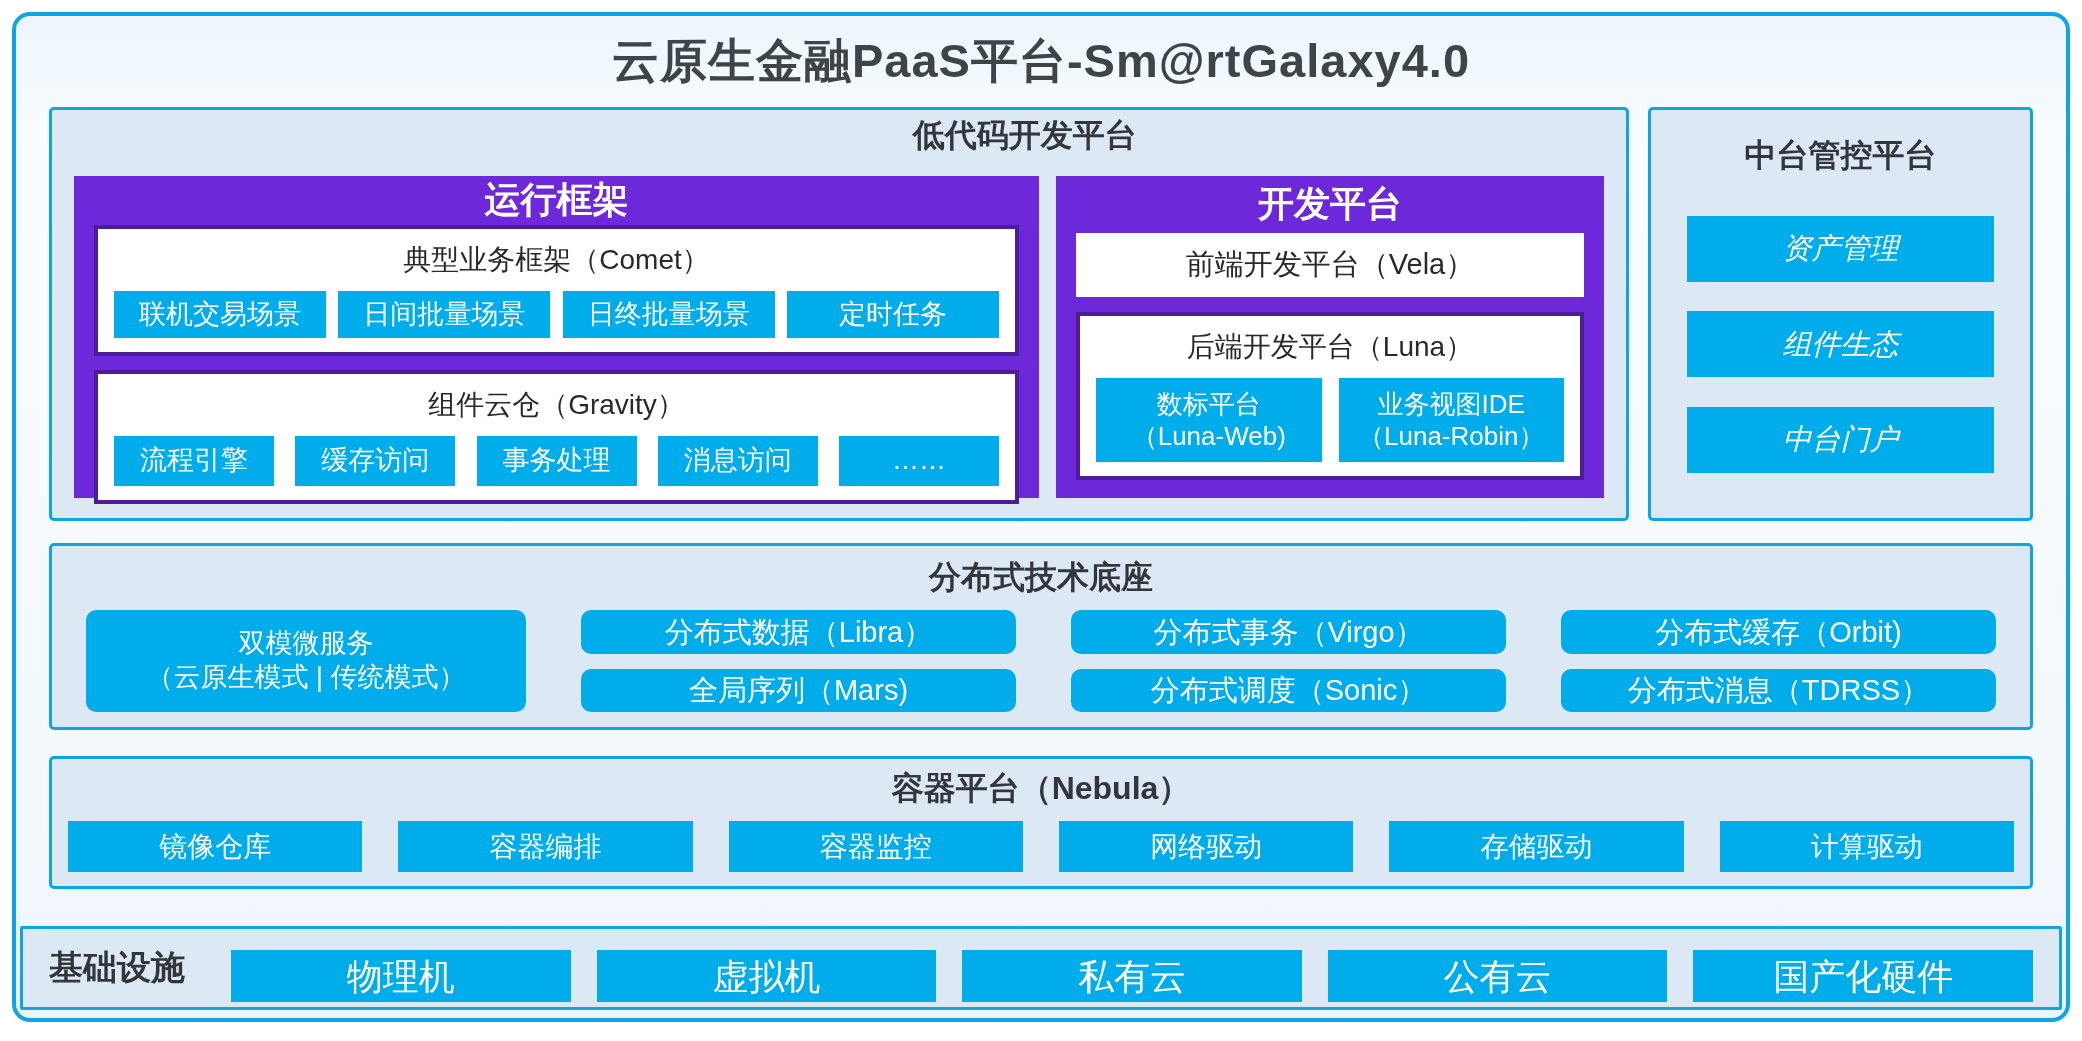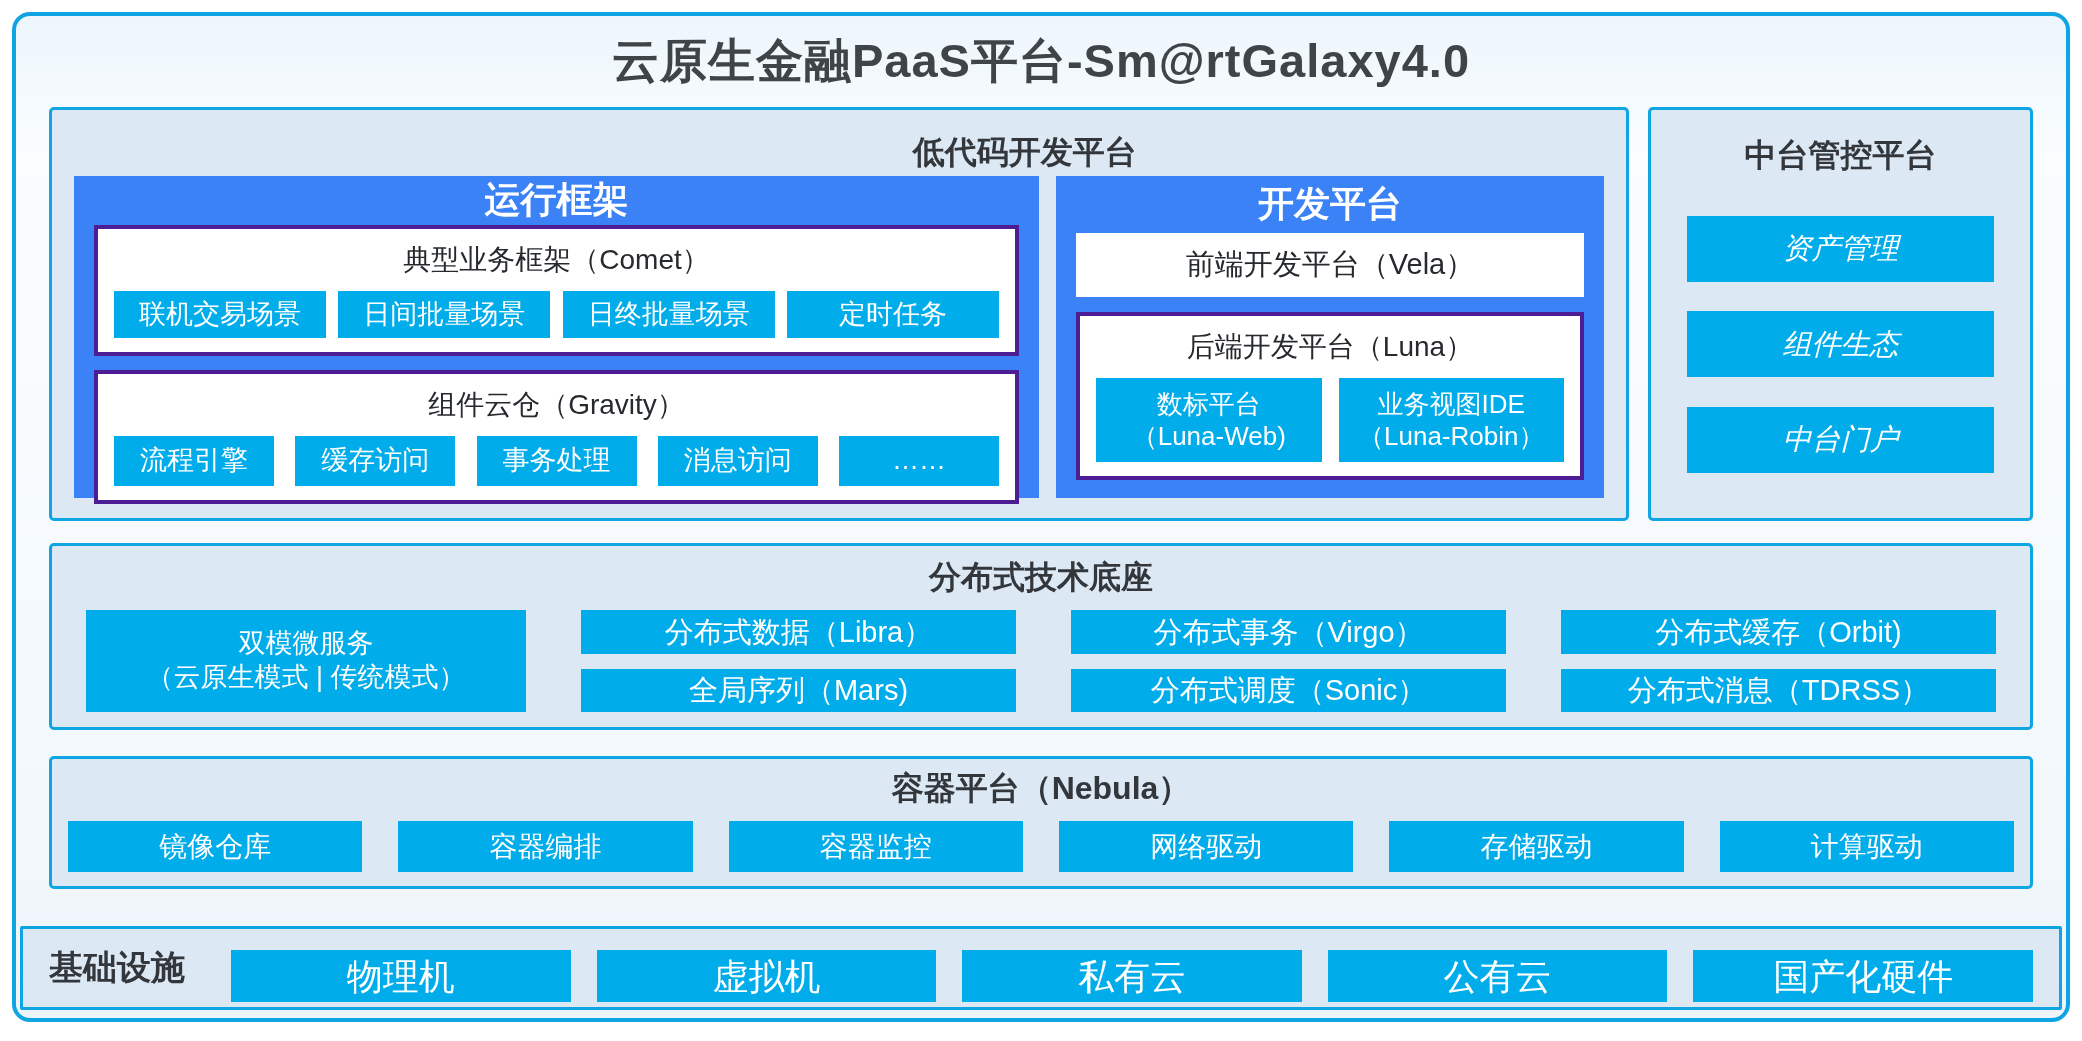--- a/index.html
+++ b/index.html
@@ -44,30 +44,30 @@
     background: #dce9f5;
     border: 3px solid #0ea5e2;
     border-radius: 5px;
   }
   .dark-heading { color: #33373c; font-weight: bold; font-size: 32px; }
 
   
   .row1 { display: flex; gap: 19px; height: 414px; }
   .lowcode { position: relative; flex: 1 1 auto; }
   .lowcode-title {
-    position: absolute; top: 21px; left: 61.8%;
+    position: absolute; top: 4px; left: 61.8%;
     transform: translateX(-50%);
     white-space: nowrap;
   }
   .lowcode-body {
     position: absolute; left: 22px; right: 22px; top: 66px; bottom: 20px;
     display: flex; gap: 17px;
   }
   .bluebox {
-    background: #3b82f6;
+    background: #6d28d9;
     display: flex; flex-direction: column;
     padding: 0 20px 18px;
   }
   .bluebox.runtime { width: 965px; flex: none; }
   .bluebox.dev { flex: 1; }
   .bluebox-title {
     height: 60px;
     display: flex; align-items: center; justify-content: center;
     color: #ffffff; font-size: 36px; font-weight: bold;
   }
@@ -130,21 +130,21 @@
   }
   .dist-title { text-align: center; }
   .dist-grid {
     flex: 1;
     margin-top: 10px;
     display: grid;
     grid-template-columns: 440px 1fr 1fr 1fr;
     grid-template-rows: 1fr 1fr;
     gap: 15px 55px;
   }
-  .dist-grid .btn { font-size: 29px; }
+  .dist-grid .btn { font-size: 29px; border-radius: 10px; }
   .btn.dual { grid-row: 1 / 3; grid-column: 1; flex-direction: column; font-size: 27px; }
   .pos-c2r1 { grid-column: 2; grid-row: 1; }
   .pos-c3r1 { grid-column: 3; grid-row: 1; }
   .pos-c4r1 { grid-column: 4; grid-row: 1; }
   .pos-c2r2 { grid-column: 2; grid-row: 2; }
   .pos-c3r2 { grid-column: 3; grid-row: 2; }
   .pos-c4r2 { grid-column: 4; grid-row: 2; }
 
   
   .container-platform {

